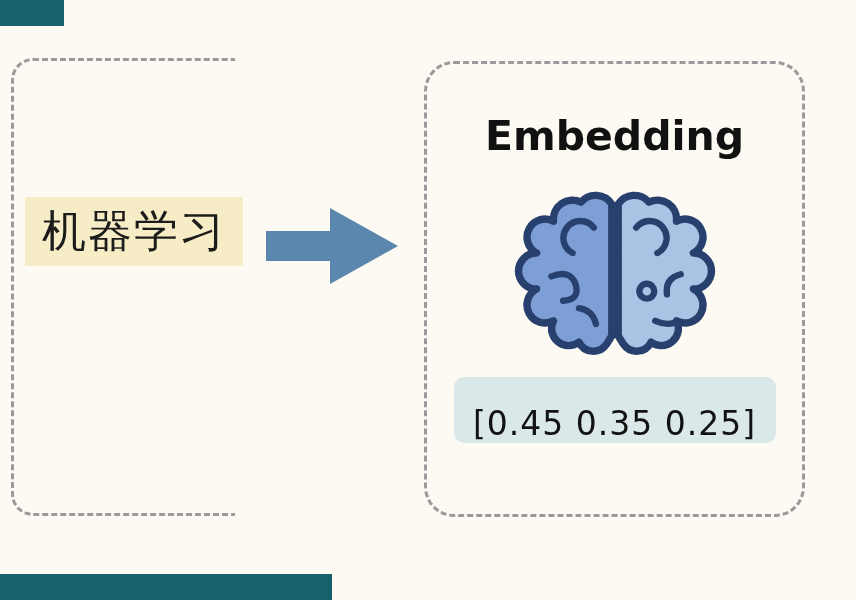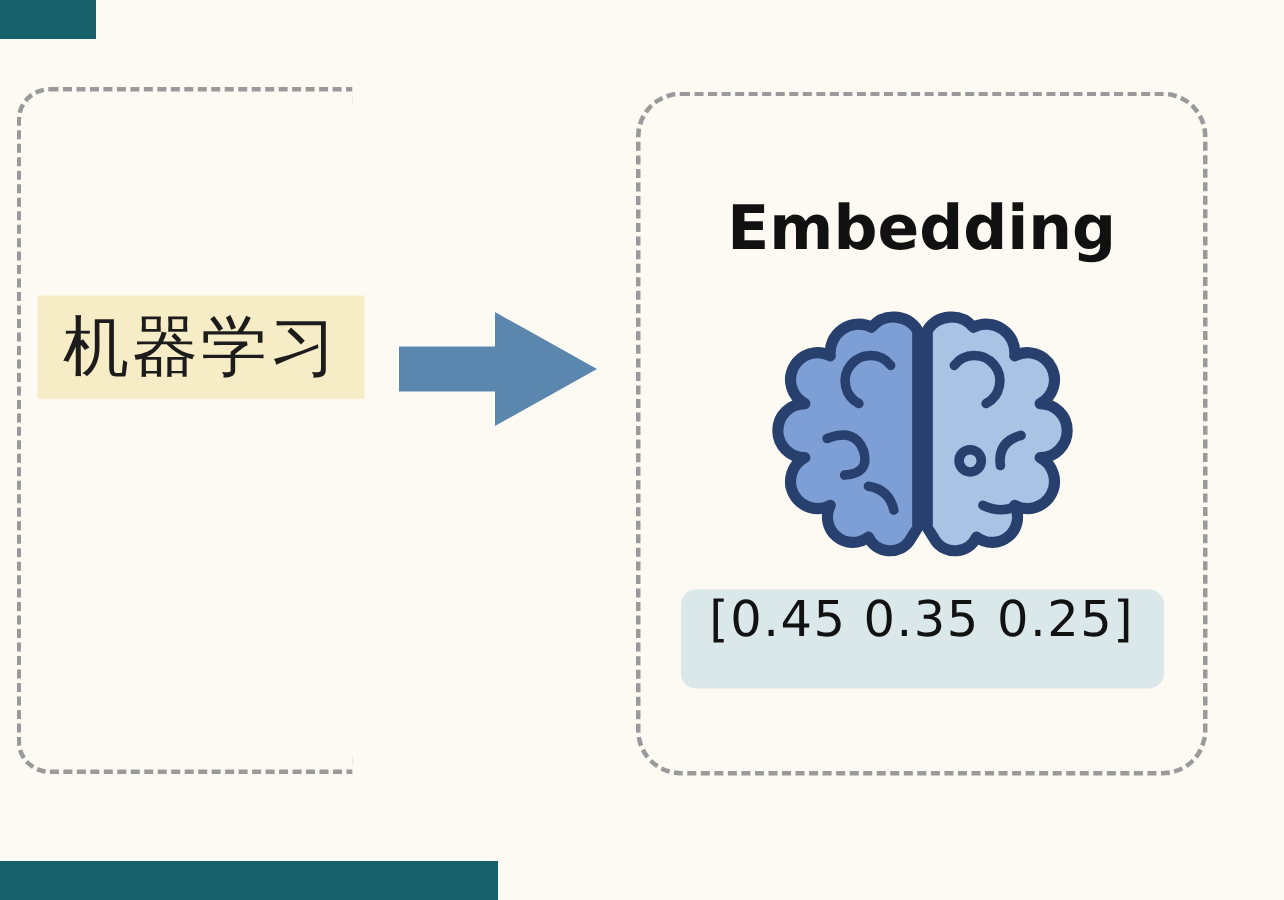--- a/index.html
+++ b/index.html
@@ -30,29 +30,29 @@
   .arrow-wrap{position:absolute;left:266px;top:202px;width:136px;height:88px;}
 
   .embedding-card{
     position:absolute;left:424px;top:61px;width:381px;height:456px;
     border:3px dashed var(--dash-border,#9a9a9a);
     border-radius:30px;box-sizing:border-box;
     background:var(--background,#fcfaf3);
     display:flex;flex-direction:column;align-items:center;
   }
   .embedding-title{
-    margin-top:68px;font-size:41px;font-weight:700;color:#111;
+    margin-top:52px;font-size:41px;font-weight:700;color:#111;
     line-height:1;
   }
   .brain-wrap{margin-top:14px;width:212px;height:198px;}
   .vector-box{
     margin-top:8px;width:322px;height:66px;
     background:var(--vector-bg,#dbe8ea);
     border-radius:10px;
-    display:flex;align-items:flex-start;justify-content:center;
+    display:flex;align-items:flex-end;justify-content:center;
     font-size:33px;color:#121212;letter-spacing:1px;
   }
 </style>
 </head>
 <body>
 
 <div class="corner-bar top"></div>
 <div class="corner-bar bottom"></div>
 
 <div class="partial-dashed-box"></div>

